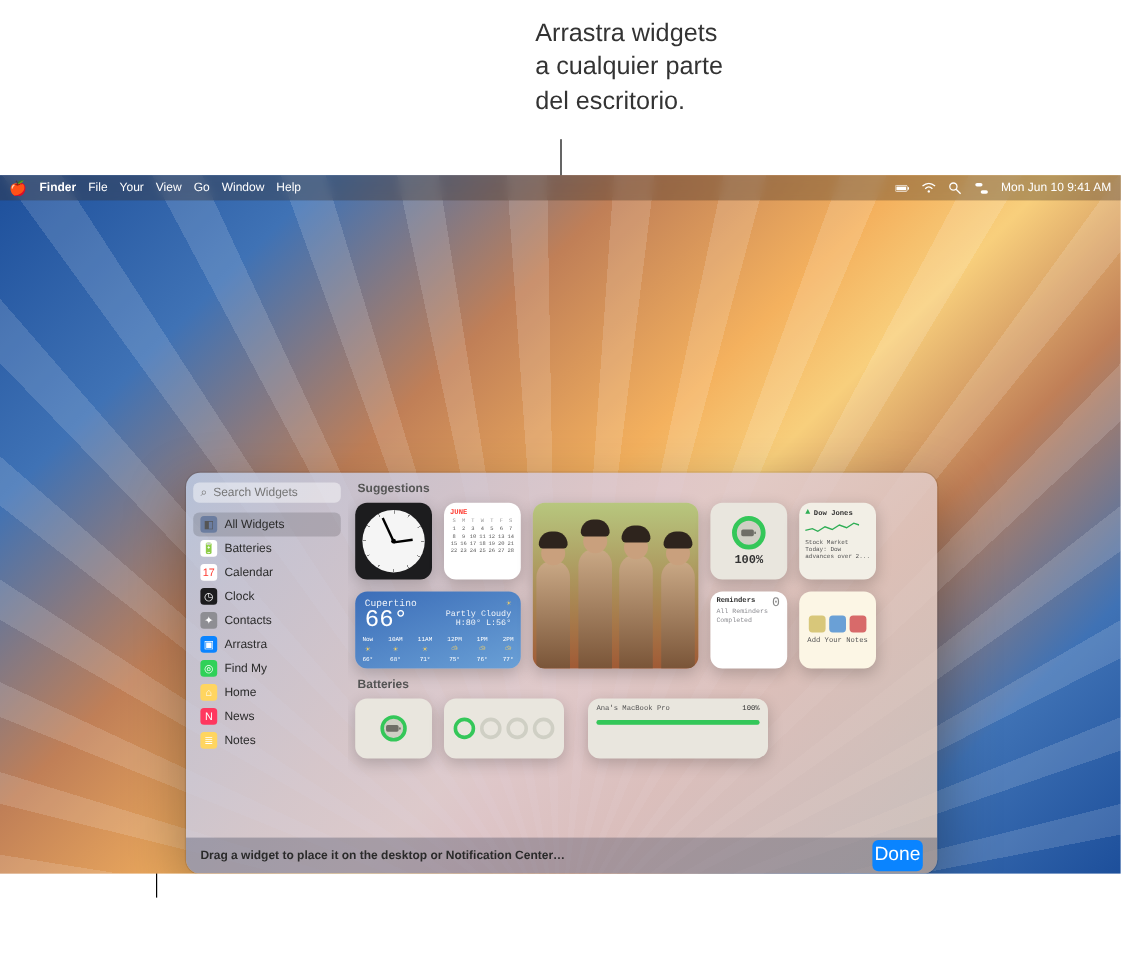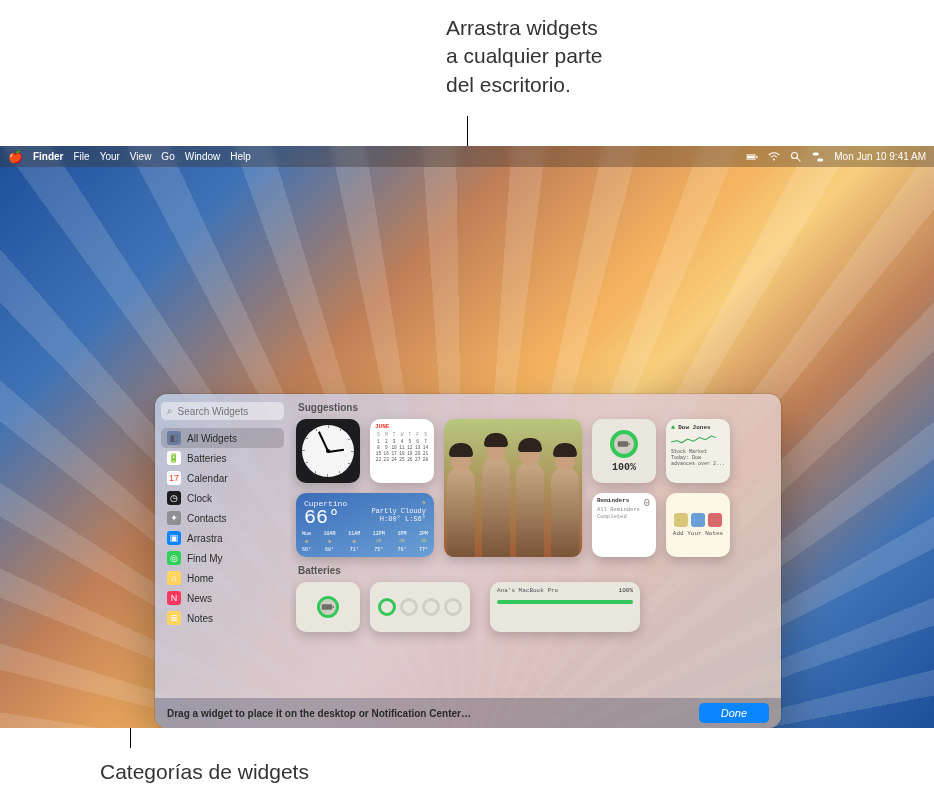--- a/index.html
+++ b/index.html
@@ -100,31 +100,30 @@
   .bwide{background:#e9e6de;padding:5px 7px;font-size:6px;}
   .bwide .own{color:#555;}
   .bwide .bar{margin-top:6px;height:4px;border-radius:2px;background:#cfcfc4;position:relative;}
   .bwide .bar::before{content:"";position:absolute;inset:0;right:0;border-radius:2px;background:#34c759;}
   .bwide .pc{position:absolute;top:5px;right:7px;font-size:6px;}
   .bmulti{background:#e9e6de;display:flex;align-items:center;justify-content:center;gap:4px;}
   .bmulti .c{width:18px;height:18px;border-radius:50%;border:3px solid #cfcfc4;}
   .bmulti .c.on{border-color:#34c759;}
   
   .footer { height:30px; background:rgba(30,40,70,.28); display:flex; align-items:center; padding:0 12px; font-size:10px; color:#2a2a2a; }
-  .footer .done { margin-left:auto; background:#0a84ff; color:#fff; border:0; border-radius:5px; padding:4px 22px; font-size:11px; font-weight:500;font-style:italic; }
+  .footer .done { margin-left:auto; background:#0a84ff; color:#fff; border:0; border-radius:5px; padding:4px 2px; font-size:16px; font-weight:500; }
 </style>
 </head>
 <body>
 <div class="stage">
 
 <div class="callout" style="left:446px;top:14px;white-space:pre-line">Arrastra widgets
 a cualquier parte
 del escritorio.</div>
 <div class="callout-line" style="left:467px;top:116px;width:1px;height:180px"></div>
-<div class="callout" style="left:100px;top:758px">Categorías de widgets</div>
 <div class="callout-line" style="left:130px;top:603px;width:1px;height:145px"></div>
 <div class="callout-line" style="left:130px;top:603px;width:30px;height:1px"></div>
 <div class="callout-line" style="left:130px;top:716px;width:30px;height:1px"></div>
 
 <div class="desktop">
   <div class="rays"></div>
 
   <div class="menubar">
     <div class="left">
       <span class="apple">🍎</span>

